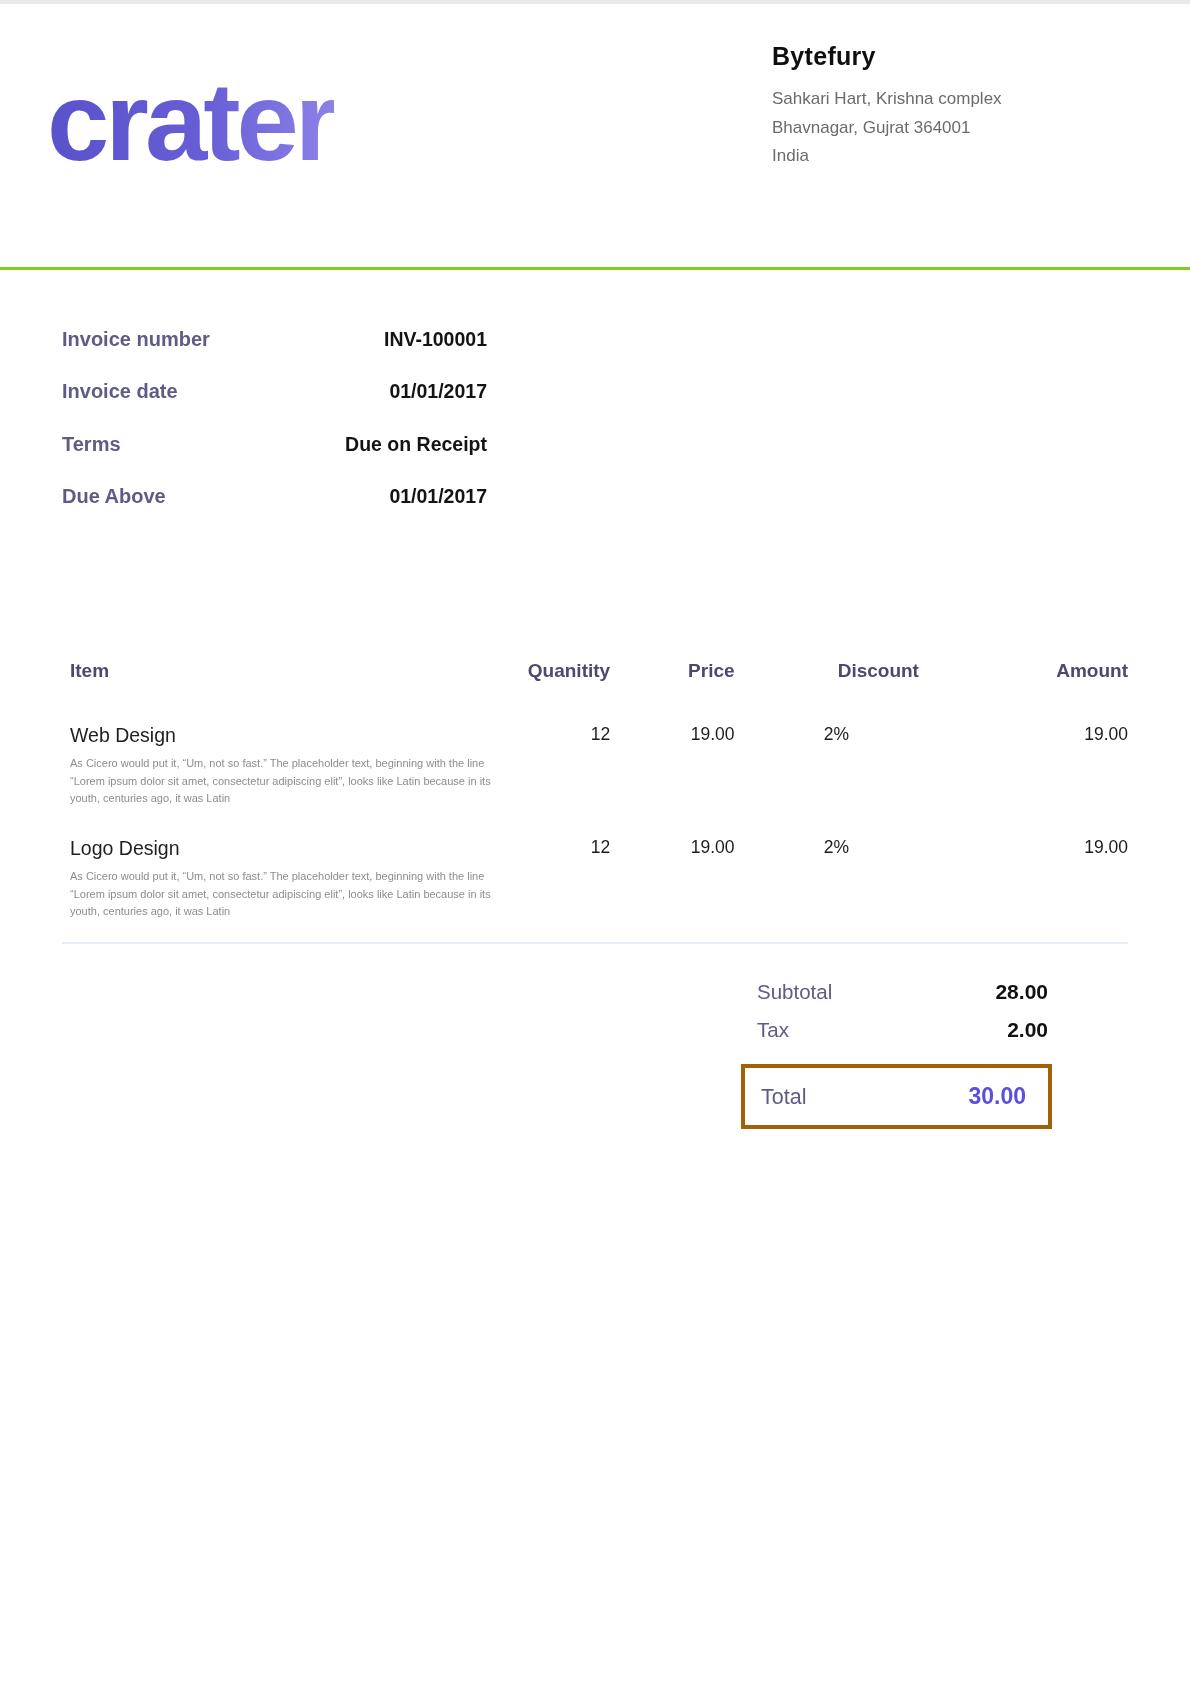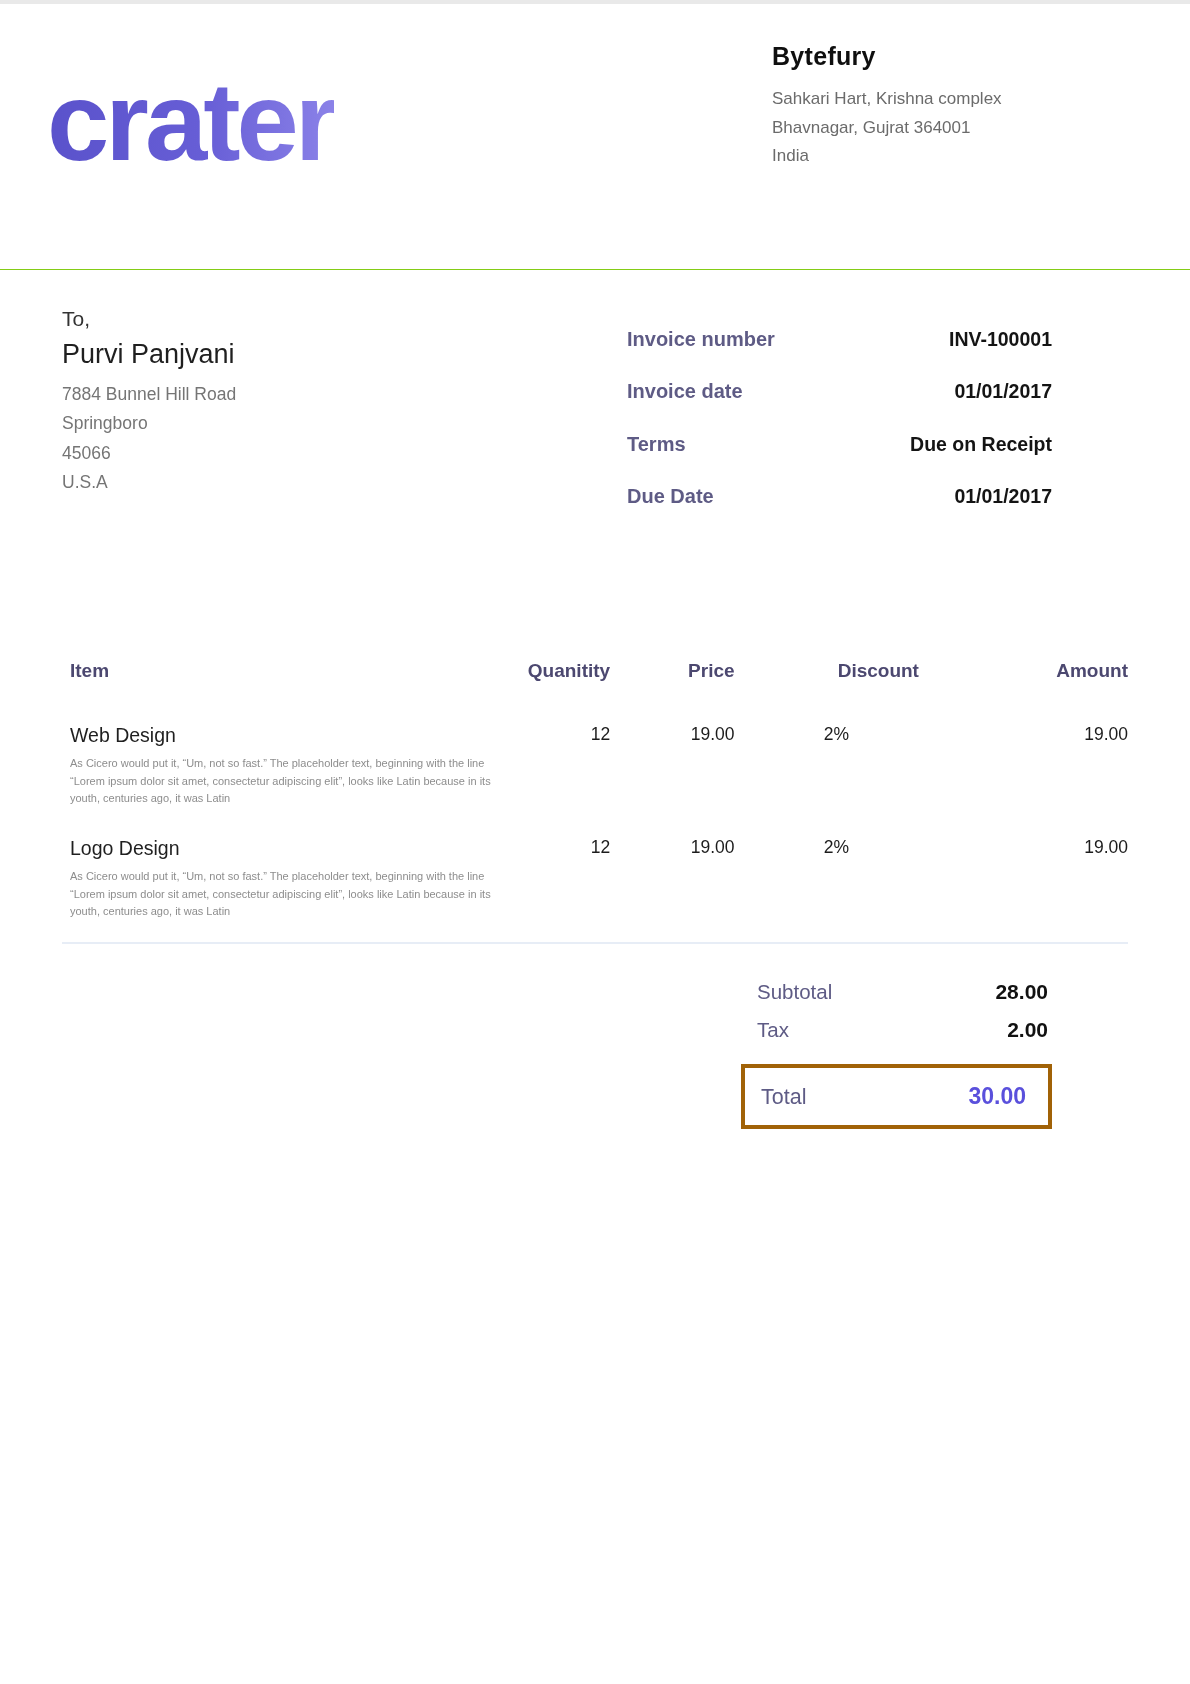--- a/index.html
+++ b/index.html
@@ -20,21 +20,21 @@
     height: 4px;
     width: 100%;
     background: #e9e9e9;
   }
   
   .header {
     display: flex;
     justify-content: space-between;
     align-items: flex-start;
     padding: 34px 128px 30px 47px;
-    border-bottom: 1px solid #84cc16;
+    border-bottom: 3px solid #84cc16;
     min-height: 266px;
   }
   .logo {
     font-size: 112px;
     font-weight: 800;
     letter-spacing: -4px;
     line-height: 1;
     margin-top: 28px;
     background: linear-gradient(90deg, #5a52cb 0%, #675ed6 55%, #8b82e8 100%);
     -webkit-background-clip: text;
@@ -146,37 +146,29 @@
     <div class="company">
       <div class="company-name">Bytefury</div>
       <div class="company-line">Sahkari Hart, Krishna complex</div>
       <div class="company-line">Bhavnagar, Gujrat 364001</div>
       <div class="company-line">India</div>
     </div>
   </div>
 
   <div class="main">
     <div class="recipient-row">
-      <div class="to-block">
-        <div class="to-label">To,</div>
-        <div class="to-name">Purvi Panjvani</div>
-        <div class="to-line">7884 Bunnel Hill Road</div>
-        <div class="to-line">Springboro</div>
-        <div class="to-line">45066</div>
-        <div class="to-line">U.S.A</div>
-      </div>
 
       <div class="meta">
         <div class="meta-label">Invoice number</div>
         <div class="meta-value">INV-100001</div>
         <div class="meta-label">Invoice date</div>
         <div class="meta-value">01/01/2017</div>
         <div class="meta-label">Terms</div>
         <div class="meta-value">Due on Receipt</div>
-        <div class="meta-label">Due Date</div>
+        <div class="meta-label">Due Above</div>
         <div class="meta-value">01/01/2017</div>
       </div>
     </div>
 
     <table class="items">
       <colgroup>
         <col style="width:441px">
         <col style="width:110px">
         <col style="width:125px">
         <col style="width:185px">

